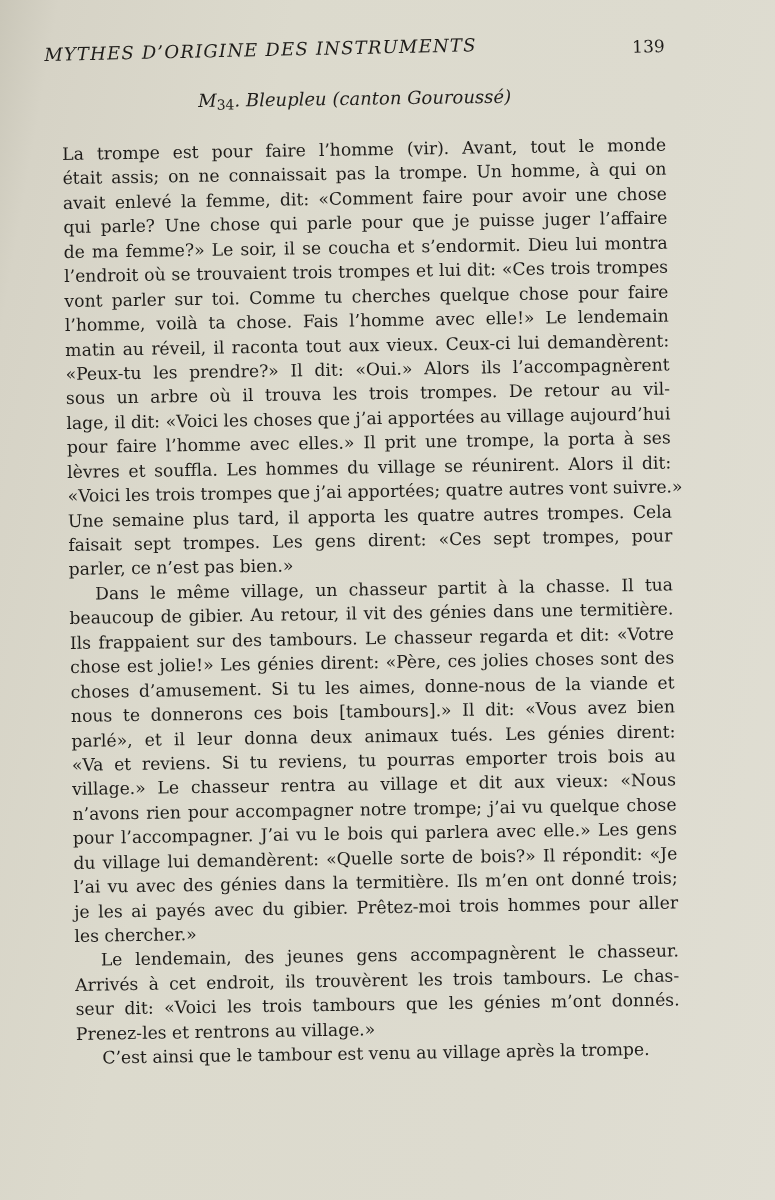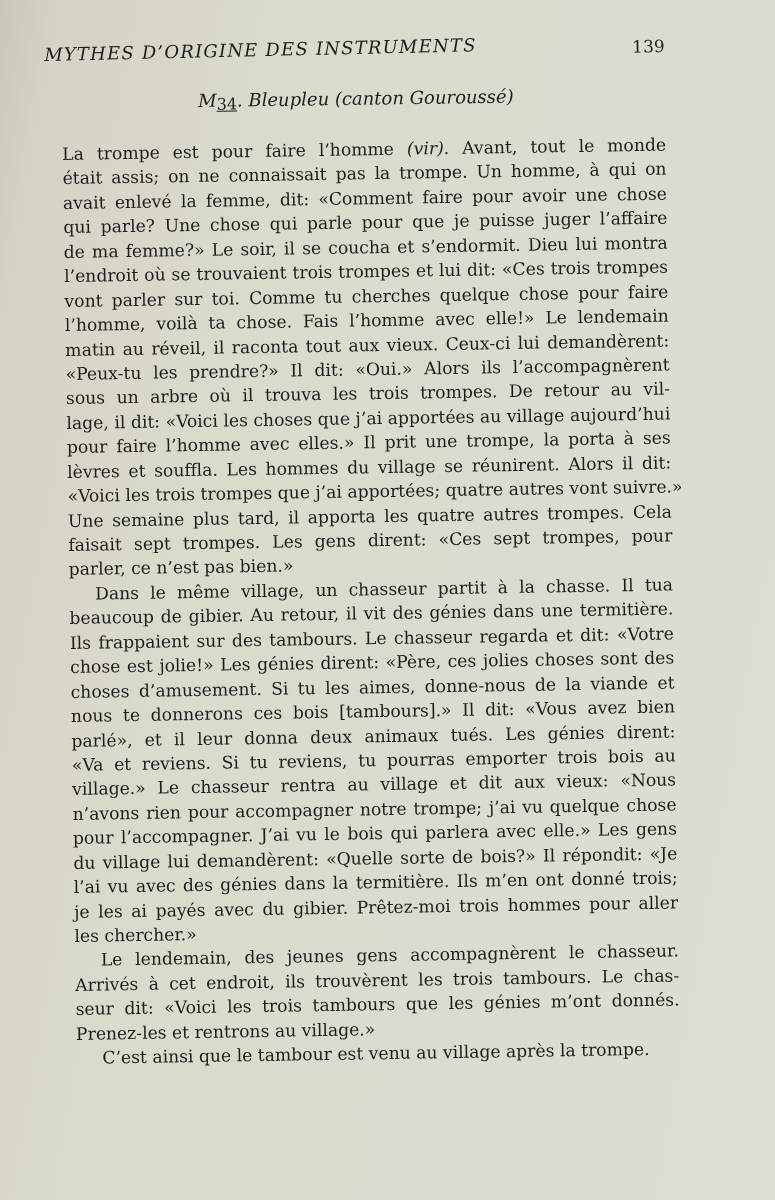--- a/index.html
+++ b/index.html
@@ -20,33 +20,33 @@
       position: absolute; left: 0; top: 0; white-space: nowrap;
     }
     .page-number {
       position: absolute; left: 588px; top: 6px; font-size: 17px;
     }
     .section-title {
       position: absolute; left: 198px; top: 90px;
       font-style: italic; font-size: 18px; white-space: nowrap;
       transform: rotate(-0.8deg); transform-origin: left top;
     }
-    .section-title sub { font-size: 16px; vertical-align: -3px; font-style: normal; text-decoration: underline; }
+    .section-title sub { font-size: 14px; vertical-align: -3px; font-style: normal; }
     .body-text {
       position: absolute; left: 62px; top: 142px; width: 604px;
       font-size: 17.2px; line-height: 24.45px;
       transform: rotate(-0.9deg); transform-origin: left top;
     }
     .line {
       display: block; text-align: justify; text-align-last: justify;
       white-space: nowrap; height: 24.45px;
     }
     .line.last { text-align-last: left; }
     .line.indent { text-indent: 26px; }
-    .it { font-style: italic; }
+    .it { }
   </style>
 </head>
 <body>
 
 <div class="page">
   <div class="running-head">
     <span class="running-title">MYTHES D’ORIGINE DES INSTRUMENTS</span>
     <span class="page-number">139</span>
   </div>
 

